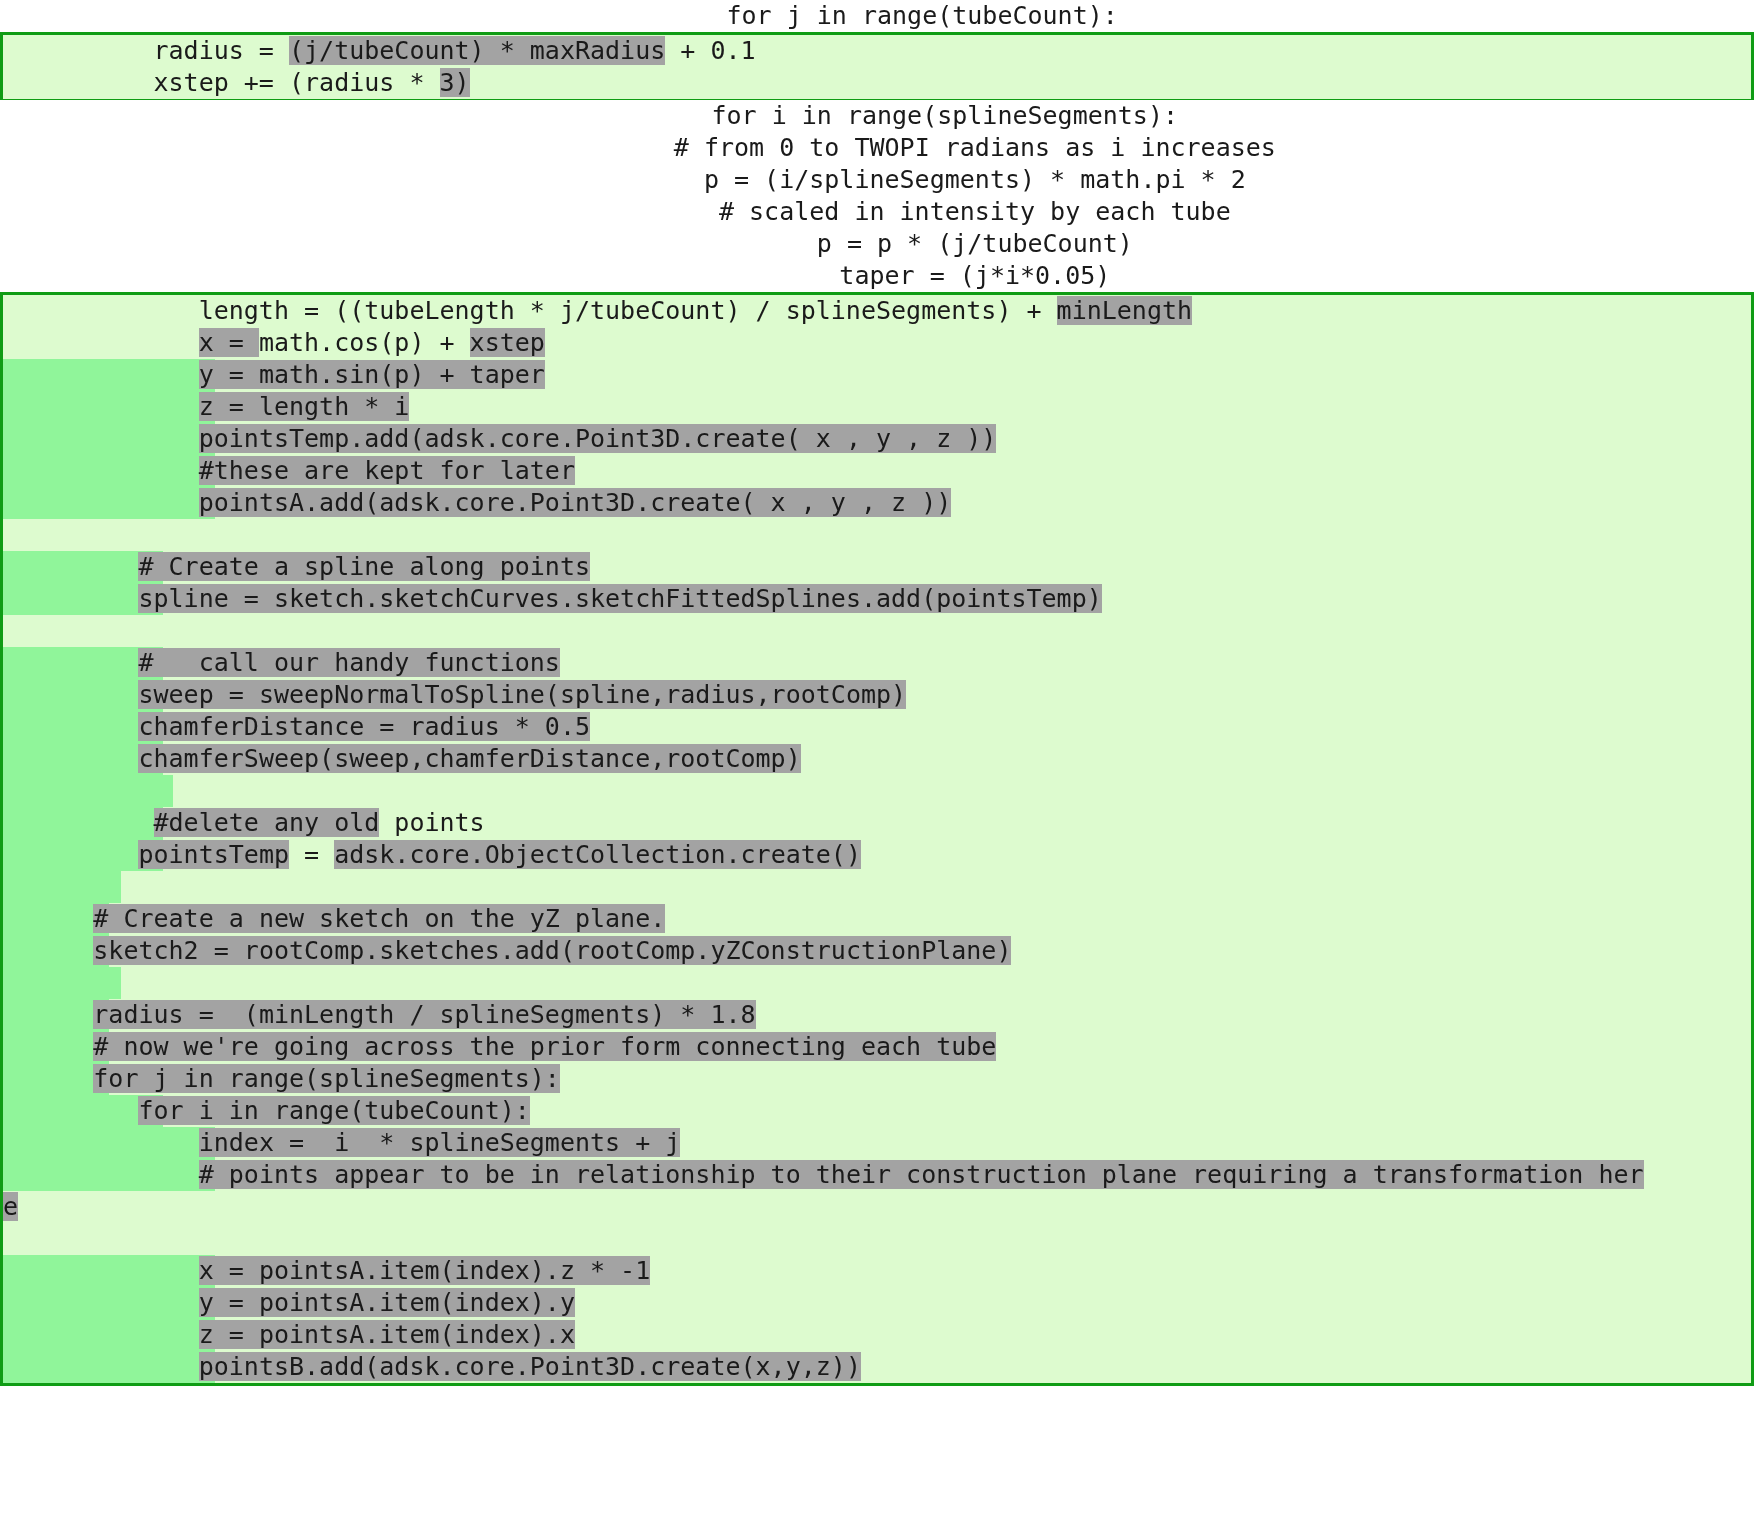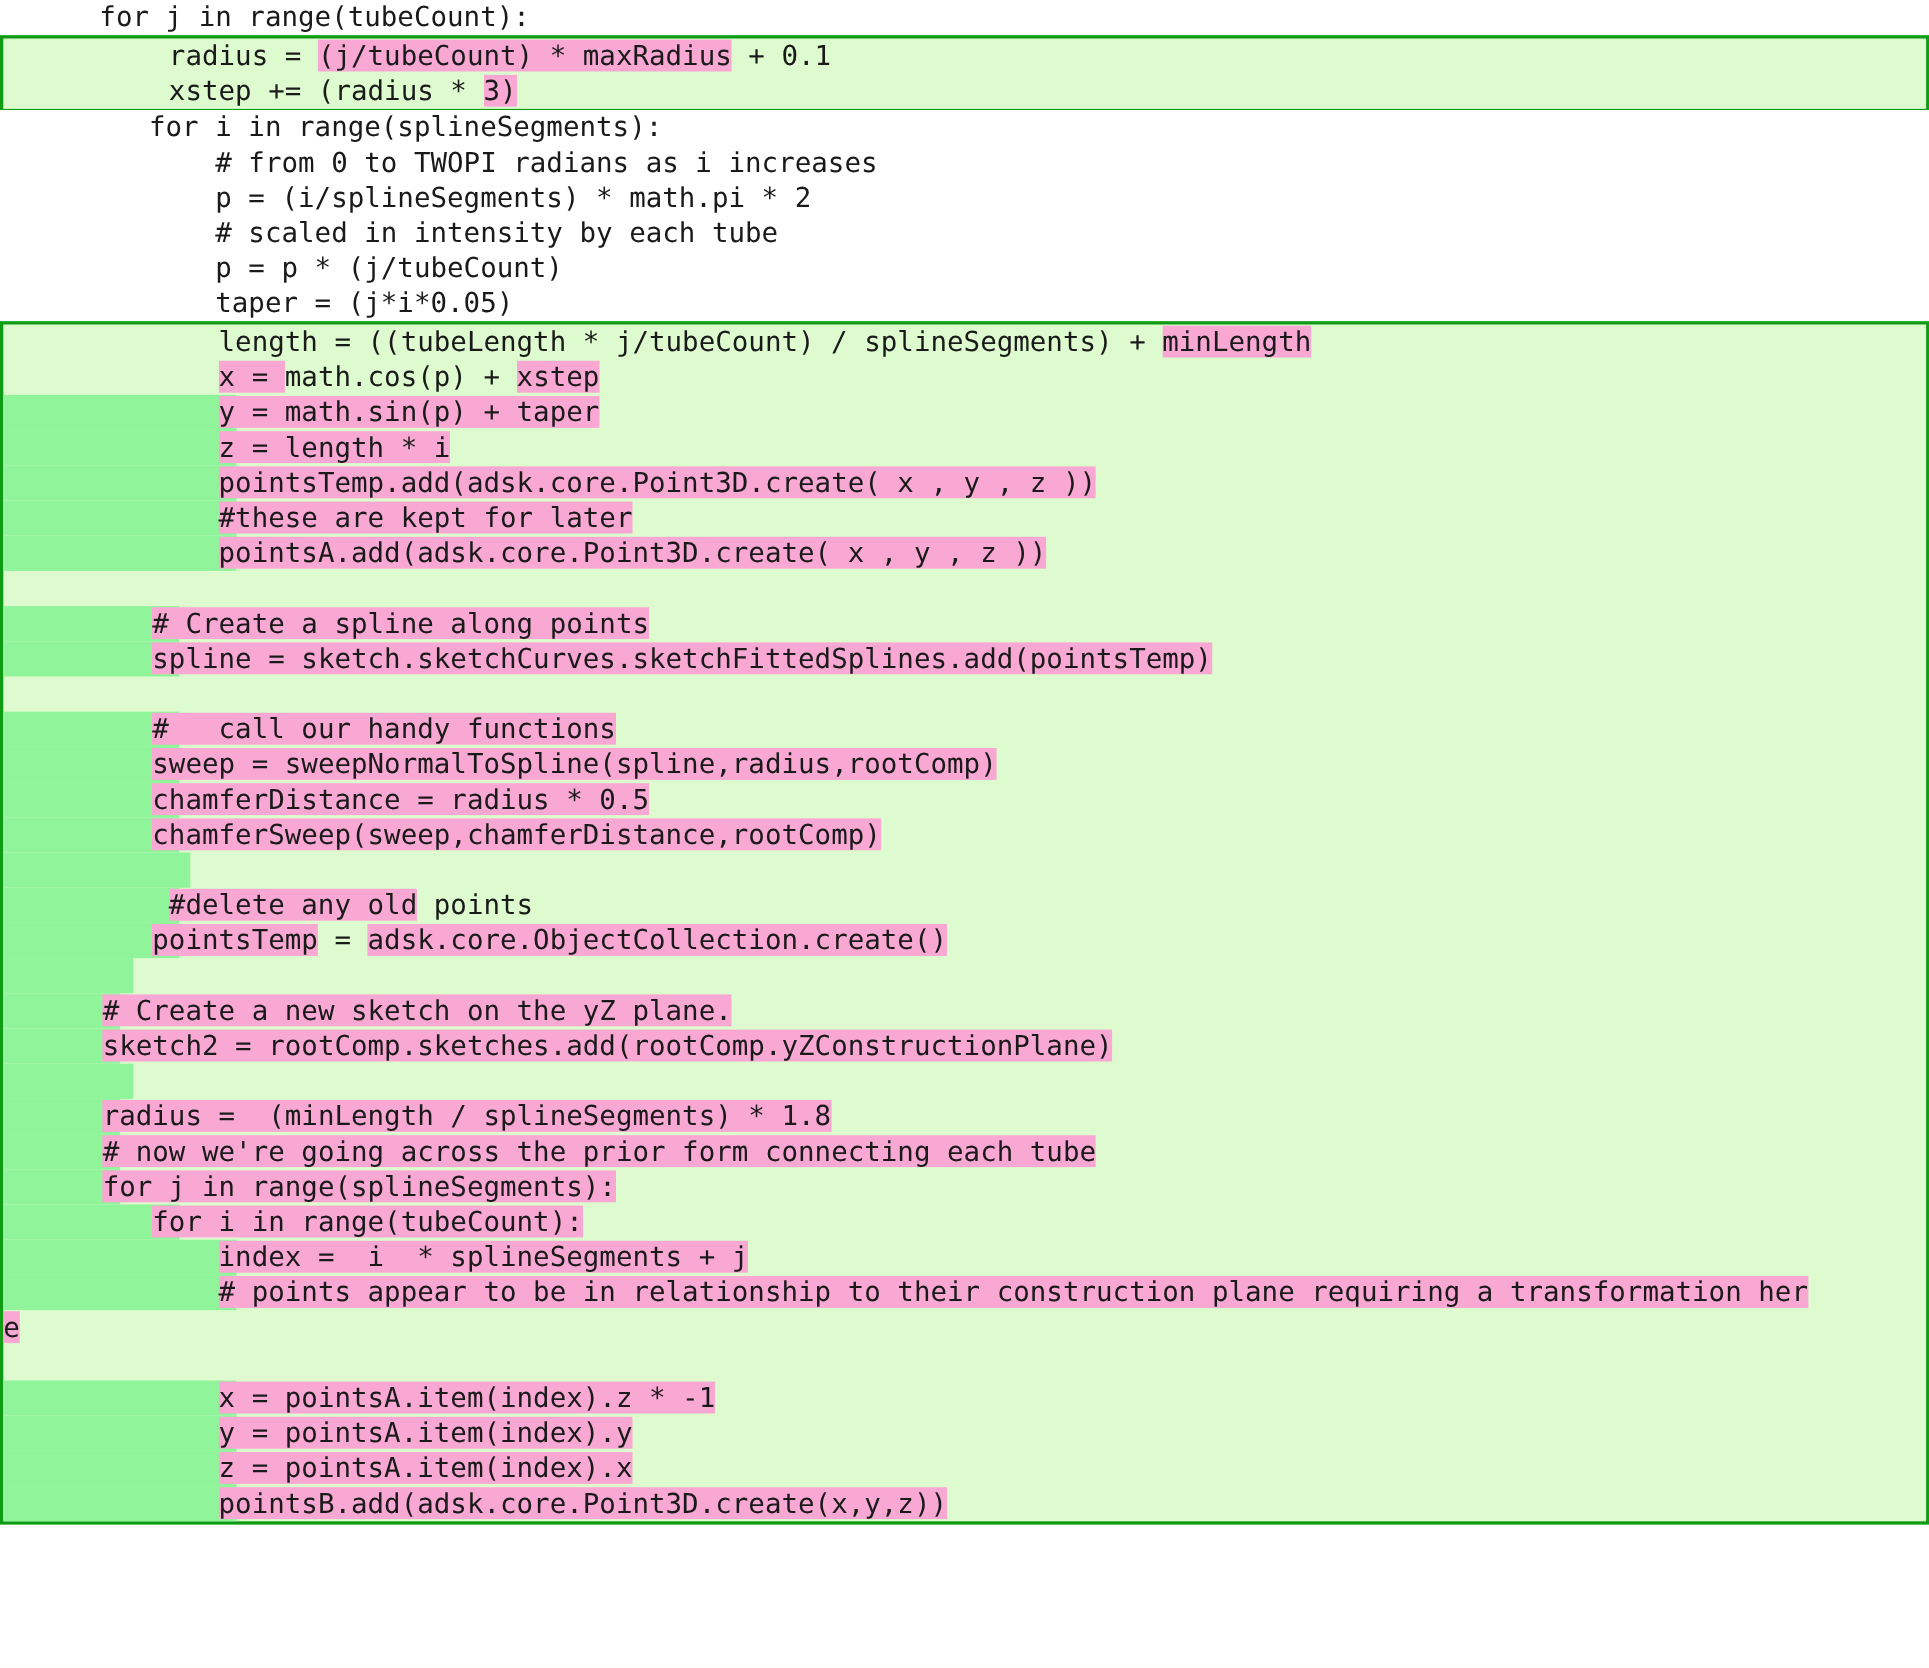--- a/index.html
+++ b/index.html
@@ -39,33 +39,34 @@
     border-left: 3px solid #0f9c14;
     border-right: 3px solid #0f9c14;
   }
 
   
   .plain-block {
     position: absolute;
     left: 0;
     width: 1754px;
     background: #ffffff;
+    text-align: center;
   }
 
   .code-line {
     position: relative;
     height: 32px;
     line-height: 32px;
     white-space: pre;
     overflow: visible;
   }
 
   
   .hl {
-    background: #f9a8d4;
+    background: #a3a3a3;
   }
 
   
   .bleed {
     position: absolute;
     left: 0;
     top: 0;
     height: 32px;
     background: #90f59a;
     z-index: 0;

